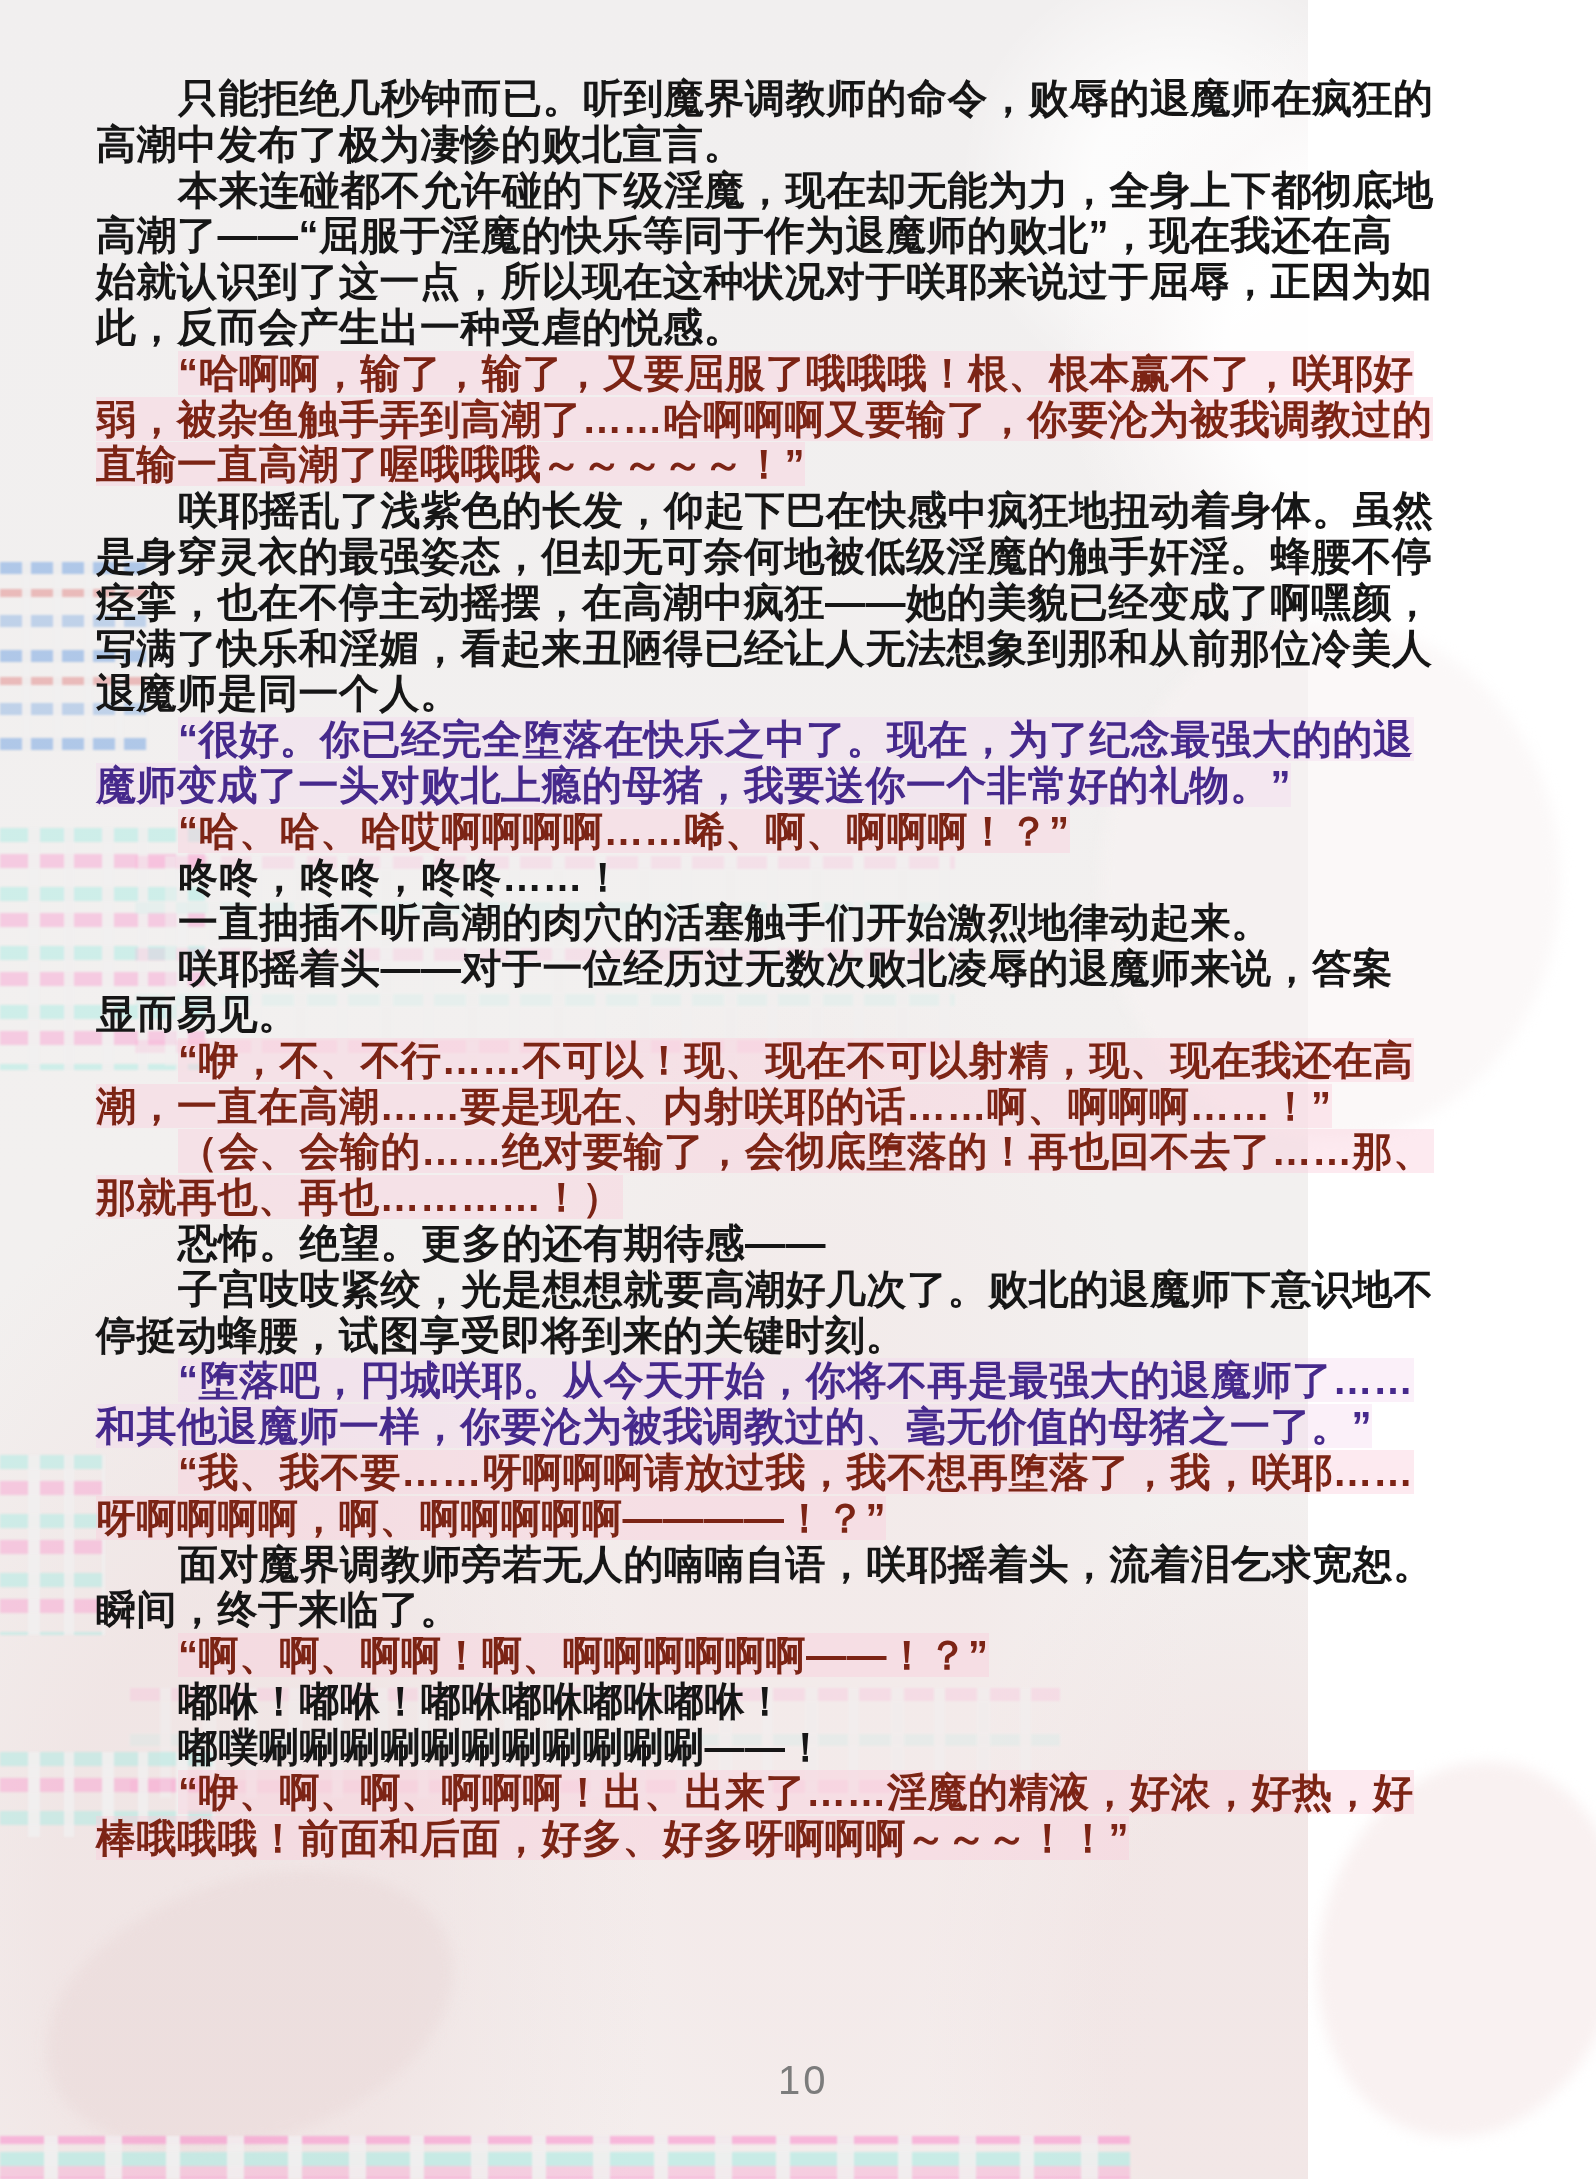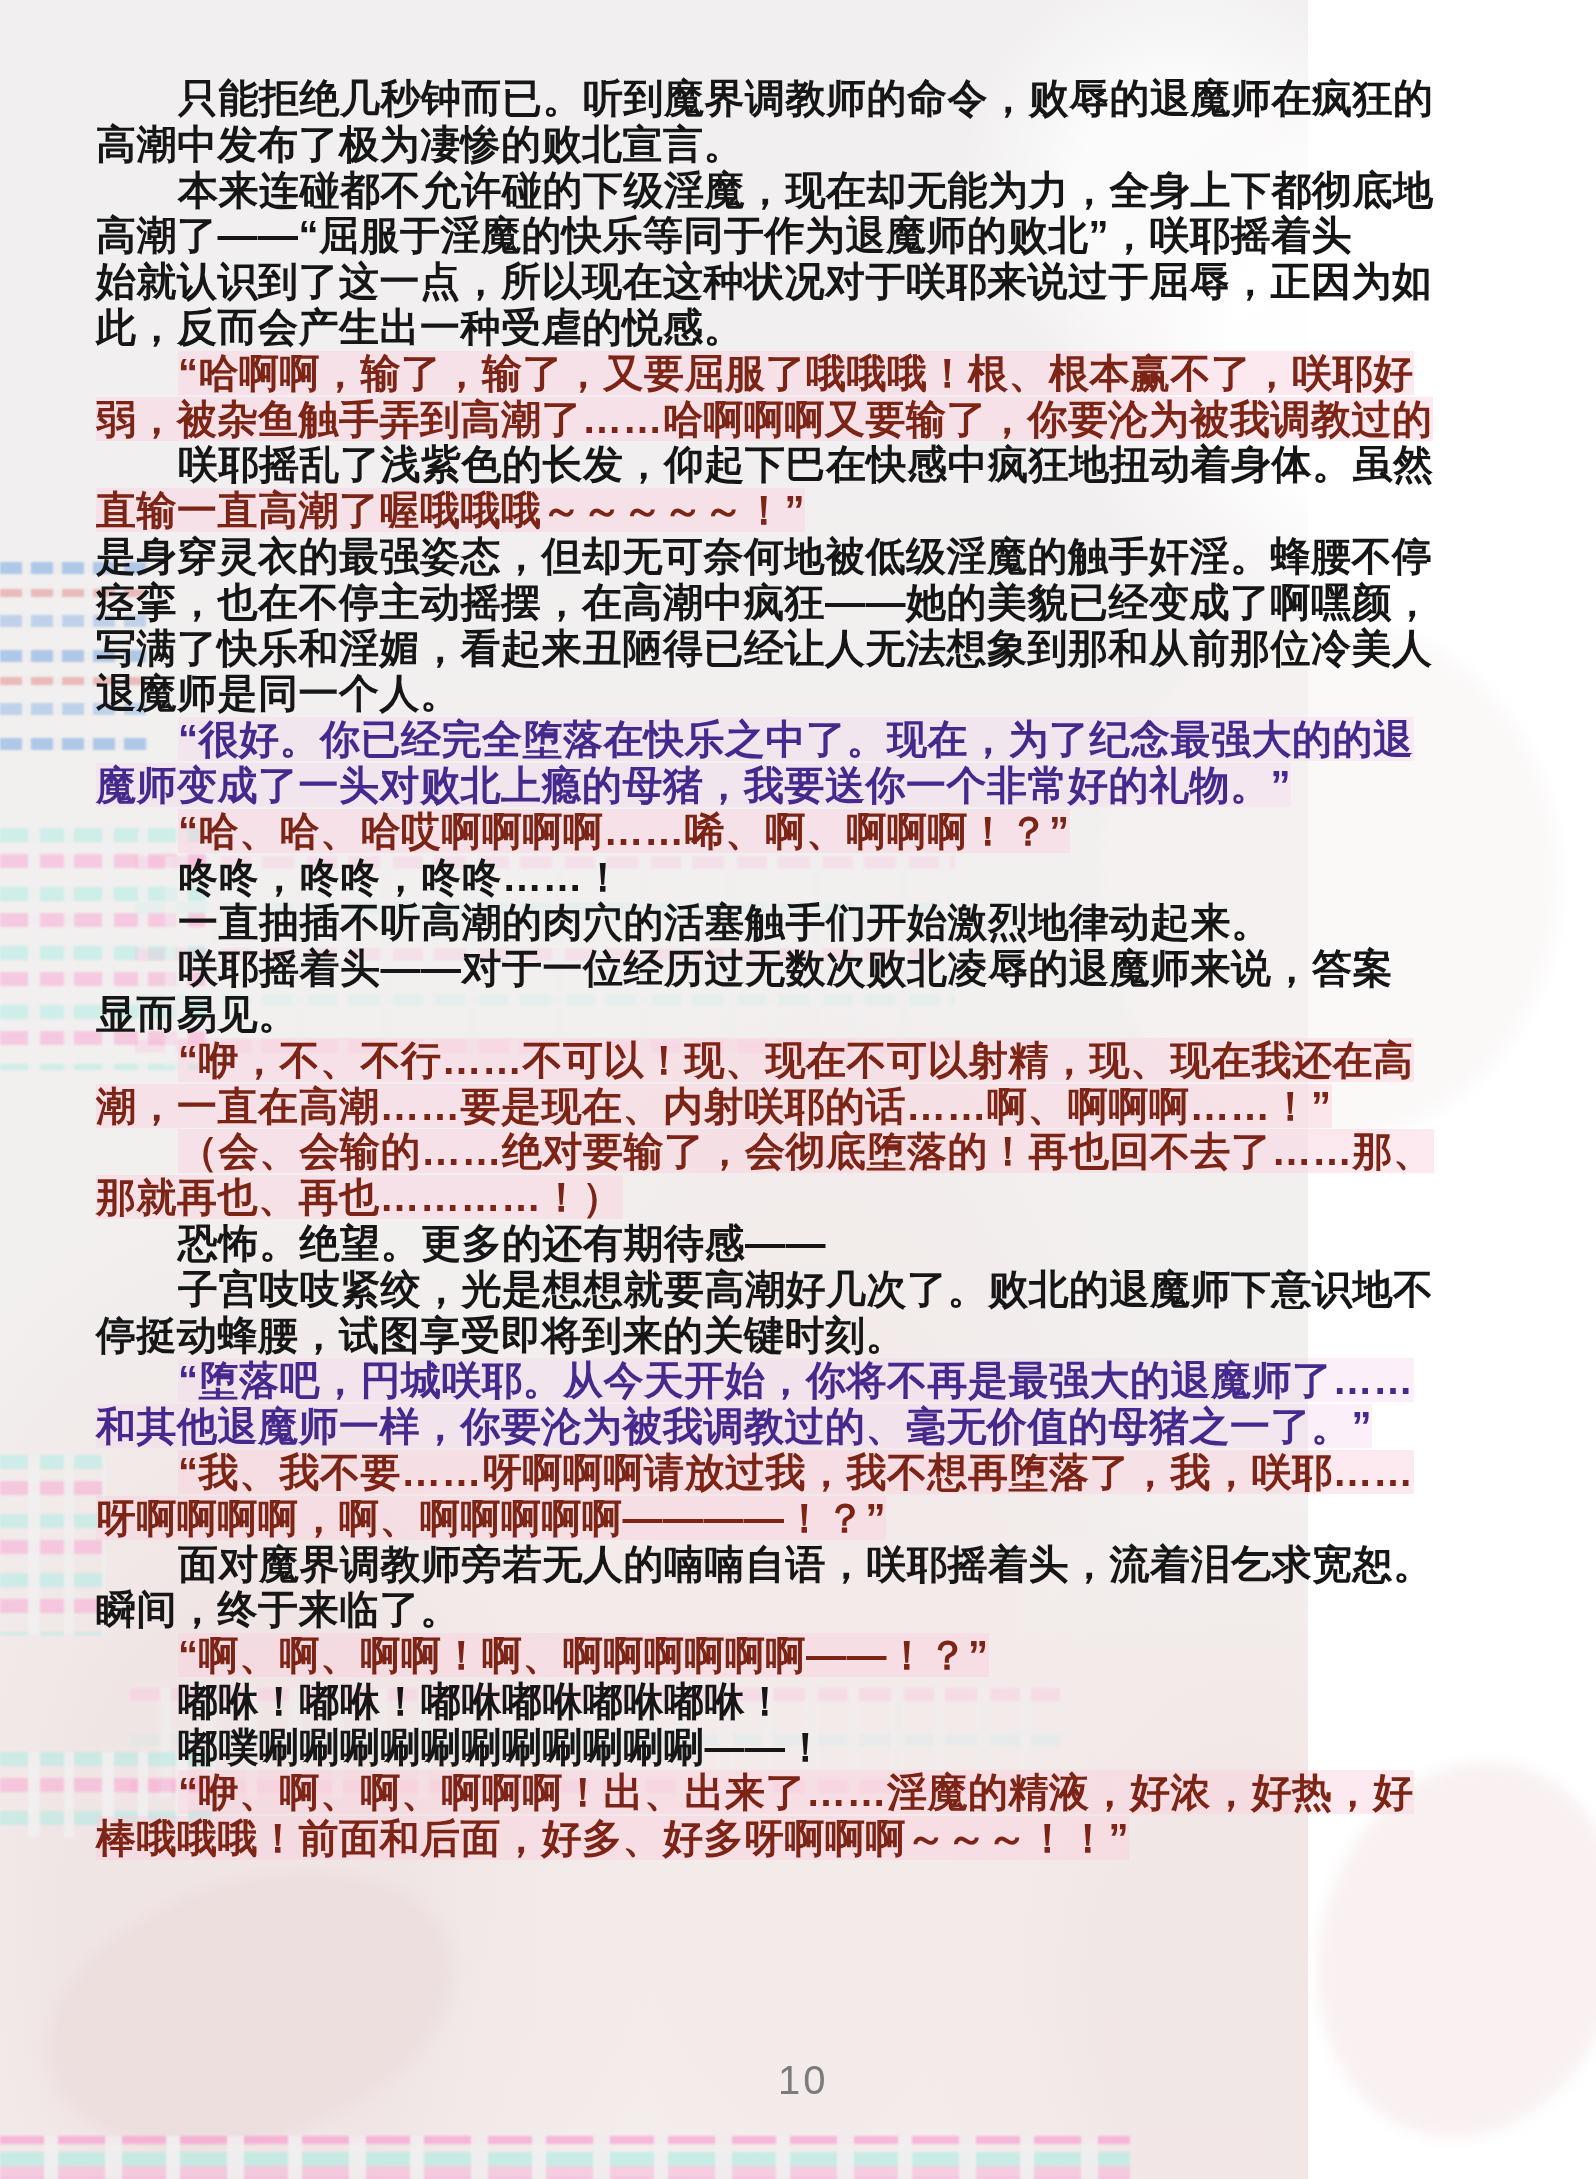--- a/index.html
+++ b/index.html
@@ -102,27 +102,27 @@
   <div class="ghost g-pinkwide" style="left:135px; top:856px; width:820px; height:210px;"></div>
   <div class="ghost g-pinkcyan" style="left:0px; top:1455px; width:105px; height:180px;"></div>
   <div class="ghost g-pinkwide" style="left:130px; top:1688px; width:930px; height:110px;"></div>
   <div class="ghost g-pinkcyan" style="left:0px; top:1752px; width:215px; height:85px;"></div>
   <div class="ghost g-bottomstrip" style="left:0px; top:2136px; width:1130px; height:43px;"></div>
 
   <div class="text-column" id="text-column">
       <div class="line black indent"><span class="t">只能拒绝几秒钟而已。听到魔界调教师的命令，败辱的退魔师在疯狂的</span></div>
       <div class="line black"><span class="t">高潮中发布了极为凄惨的败北宣言。</span></div>
       <div class="line black indent"><span class="t">本来连碰都不允许碰的下级淫魔，现在却无能为力，全身上下都彻底地</span></div>
-      <div class="line black"><span class="t">高潮了——“屈服于淫魔的快乐等同于作为退魔师的败北”，咲耶摇着头</span></div>
+      <div class="line black"><span class="t">高潮了——“屈服于淫魔的快乐等同于作为退魔师的败北”，现在我还在高</span></div>
       <div class="line black"><span class="t">始就认识到了这一点，所以现在这种状况对于咲耶来说过于屈辱，正因为如</span></div>
       <div class="line black"><span class="t">此，反而会产生出一种受虐的悦感。</span></div>
       <div class="line red indent"><span class="t">“哈啊啊，输了，输了，又要屈服了哦哦哦！根、根本赢不了，咲耶好</span></div>
       <div class="line red"><span class="t">弱，被杂鱼触手弄到高潮了……哈啊啊啊又要输了，你要沦为被我调教过的</span></div>
+      <div class="line red"><span class="t">直输一直高潮了喔哦哦哦～～～～～！”</span></div>
       <div class="line black indent"><span class="t">咲耶摇乱了浅紫色的长发，仰起下巴在快感中疯狂地扭动着身体。虽然</span></div>
-      <div class="line red"><span class="t">直输一直高潮了喔哦哦哦～～～～～！”</span></div>
       <div class="line black"><span class="t">是身穿灵衣的最强姿态，但却无可奈何地被低级淫魔的触手奸淫。蜂腰不停</span></div>
       <div class="line black"><span class="t">痉挛，也在不停主动摇摆，在高潮中疯狂——她的美貌已经变成了啊嘿颜，</span></div>
       <div class="line black"><span class="t">写满了快乐和淫媚，看起来丑陋得已经让人无法想象到那和从前那位冷美人</span></div>
       <div class="line black"><span class="t">退魔师是同一个人。</span></div>
       <div class="line purple indent"><span class="t">“很好。你已经完全堕落在快乐之中了。现在，为了纪念最强大的的退</span></div>
       <div class="line purple"><span class="t">魔师变成了一头对败北上瘾的母猪，我要送你一个非常好的礼物。”</span></div>
       <div class="line red indent"><span class="t">“哈、哈、哈哎啊啊啊啊……唏、啊、啊啊啊！？”</span></div>
       <div class="line black indent"><span class="t">咚咚，咚咚，咚咚……！</span></div>
       <div class="line black indent"><span class="t">一直抽插不听高潮的肉穴的活塞触手们开始激烈地律动起来。</span></div>
       <div class="line black indent"><span class="t">咲耶摇着头——对于一位经历过无数次败北凌辱的退魔师来说，答案</span></div>

